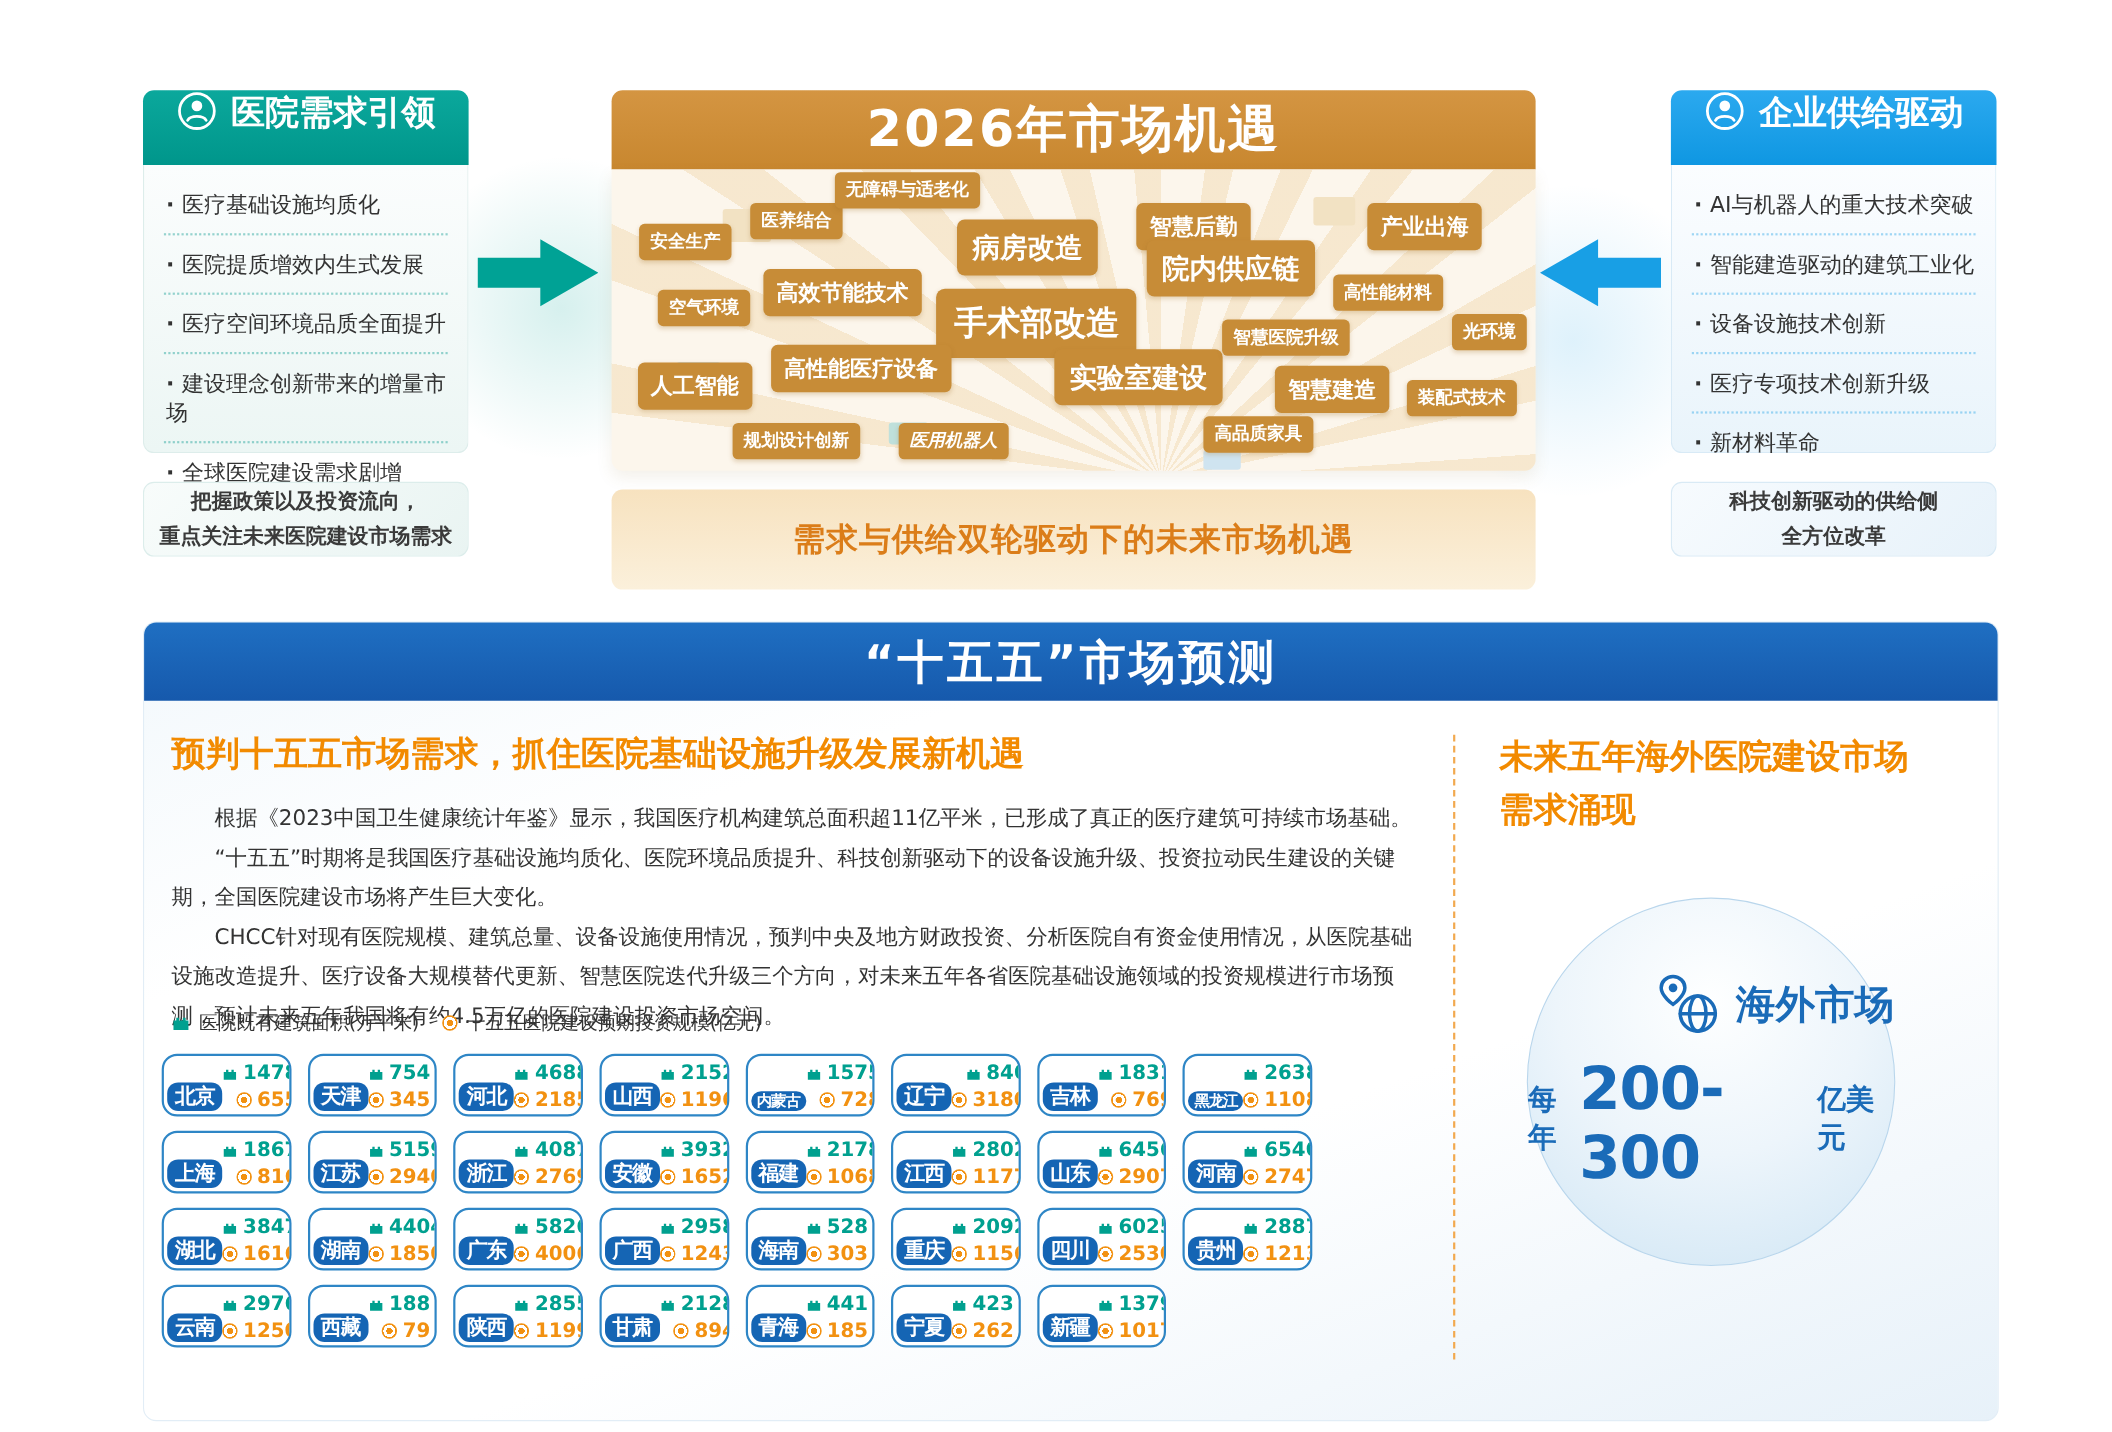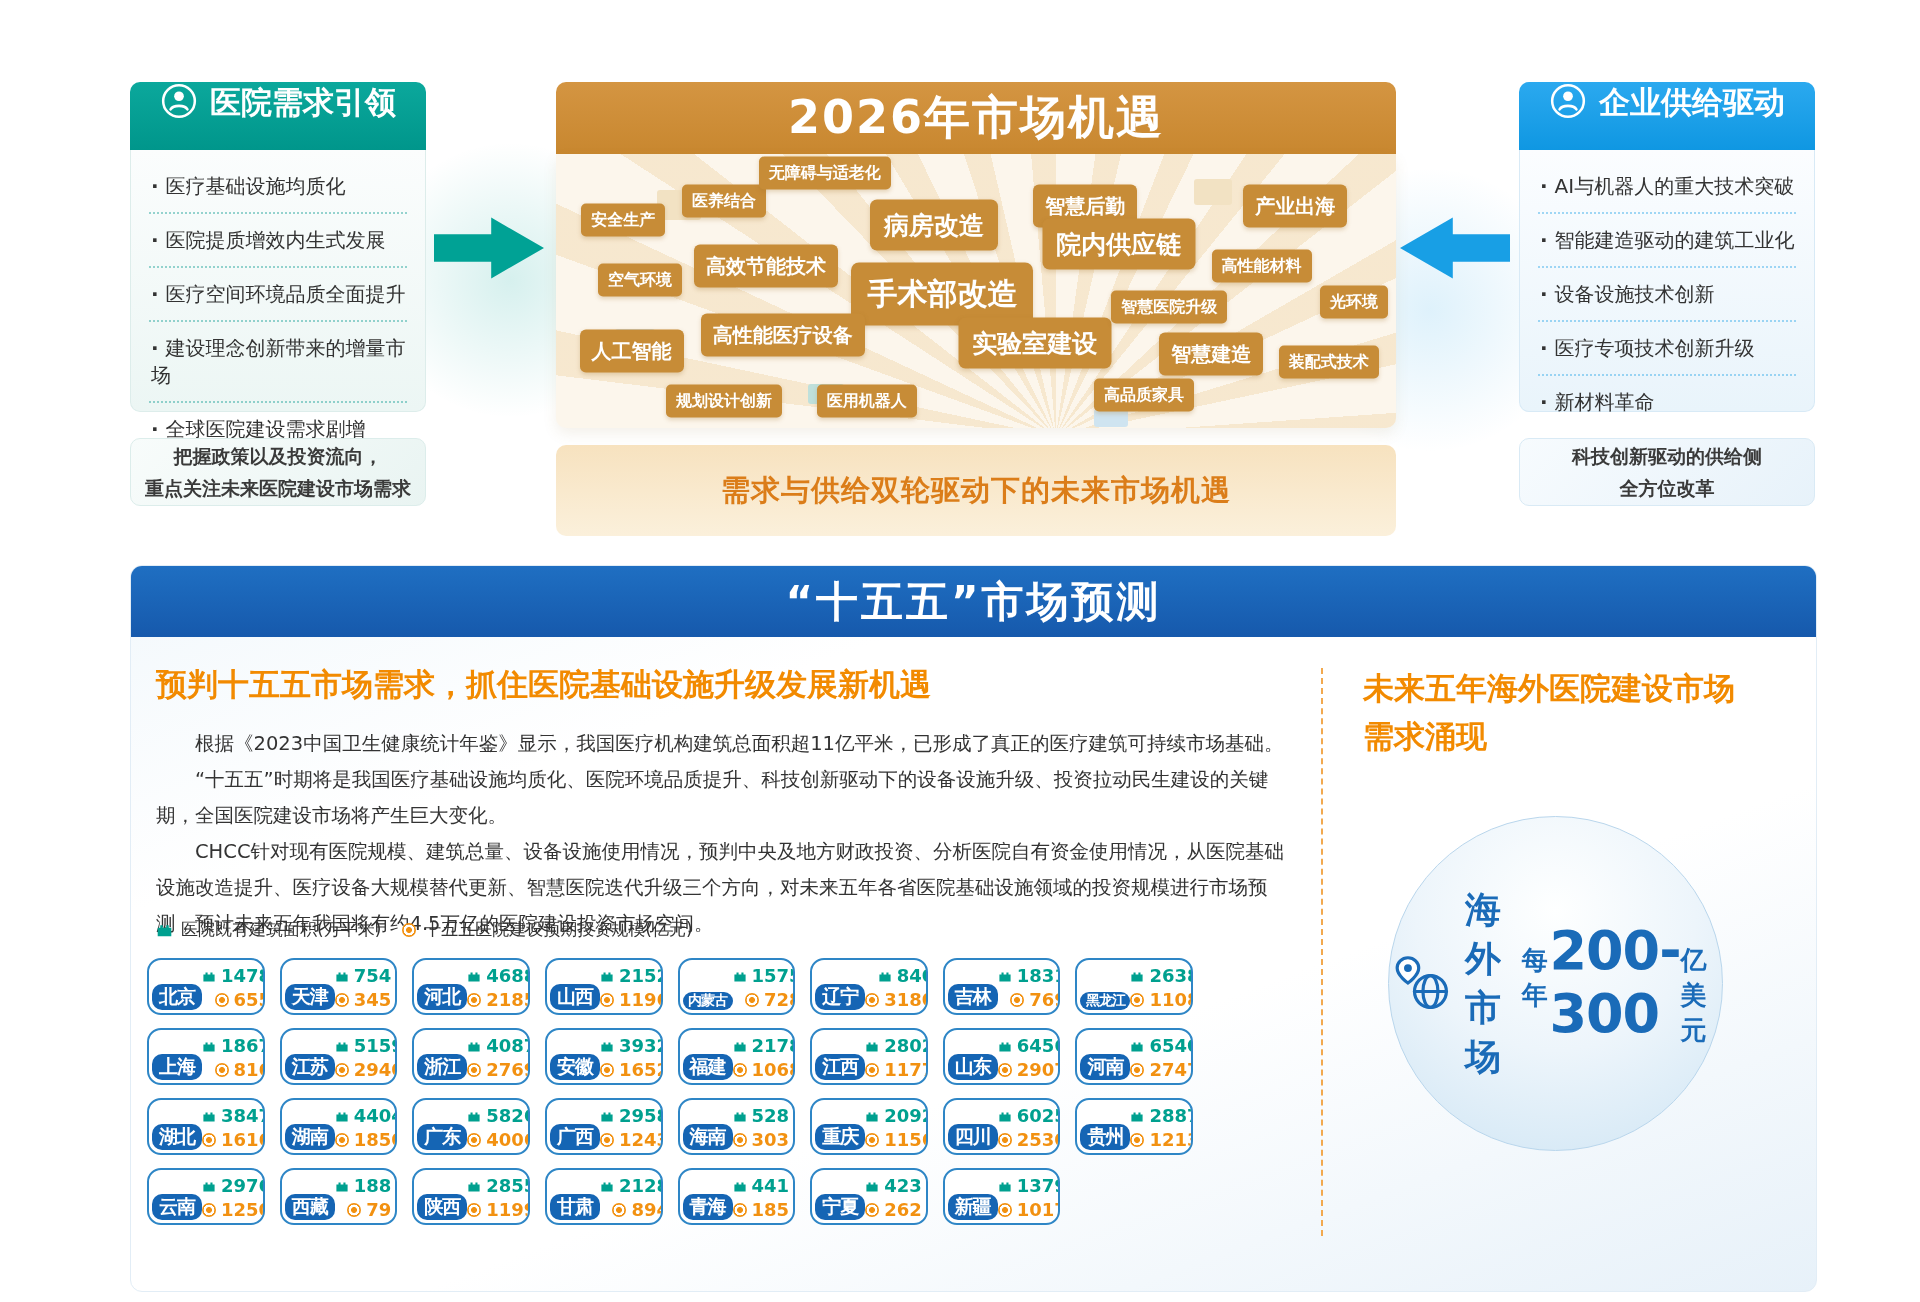--- a/index.html
+++ b/index.html
@@ -103,21 +103,21 @@
   .v-row.area{color:#00A08F}
   .v-row.invest{color:#F29111}
 
   .building-icon{display:inline-flex;flex:none}
   .dot-icon{display:inline-block;width:14px;height:14px;border-radius:50%;flex:none;
             background:radial-gradient(circle,#F29111 0 29%,#fff 30% 55%,#F29111 56% 100%)}
 
   .overseas-circle{position:absolute;left:1257px;top:250px;width:335px;height:335px;border-radius:50%;
       background:radial-gradient(circle at 50% 28%,#FEFFFF 0%,#ECF5FB 48%,#CUSTe 100%);
       background:radial-gradient(circle at 50% 28%,#FEFFFF 0%,#EDF5FB 48%,#CFE5F4 100%);
-      border:1px solid #B9D6EC;display:flex;align-items:center;justify-content:center;gap:14px}
+      border:1px solid #B9D6EC;display:flex;flex-direction:column;align-items:flex-end;justify-content:center;gap:14px}
   .overseas-row1{display:flex;align-items:center;gap:10px;color:#1A6BB8;font-size:36px;font-weight:bold}
   .overseas-row2{color:#1A6BB8;font-size:26px;font-weight:bold;display:flex;align-items:baseline}
   .overseas-big{font-size:54px;font-weight:bold;letter-spacing:-1px}
 </style>
 </head>
 <body>
 
 <div class="blob blob-left"></div>
 <div class="blob blob-right"></div>
 
@@ -170,21 +170,21 @@
     <span class="tag tag-lg" style="left: 67%; top: 33%;">院内供应链</span>
     <span class="tag tag-sm" style="left: 84%; top: 41%;">高性能材料</span>
     <span class="tag tag-sm" style="left: 95%; top: 54%;">光环境</span>
     <span class="tag tag-md" style="left: 27%; top: 66%;">高性能医疗设备</span>
     <span class="tag tag-md" style="left: 9%; top: 72%;">人工智能</span>
     <span class="tag tag-lg" style="left: 57%; top: 69%;">实验室建设</span>
     <span class="tag tag-sm" style="left: 73%; top: 56%;">智慧医院升级</span>
     <span class="tag tag-md" style="left: 78%; top: 73%;">智慧建造</span>
     <span class="tag tag-sm" style="left: 92%; top: 76%;">装配式技术</span>
     <span class="tag tag-sm" style="left: 20%; top: 90%;">规划设计创新</span>
-    <span class="tag tag-sm" style="left: 37%; top: 90%;">医用机器人</span>
+    <span class="tag tag-sm" style="left: 37%; top: 90%; font-style: italic;">医用机器人</span>
     <span class="tag tag-sm" style="left: 70%; top: 88%;">高品质家具</span>
   </div>
 <div class="center-banner">需求与供给双轮驱动下的未来市场机遇</div>
 
 <section class="side-panel right">
   <div class="side-head">
     <span style="display:inline-flex">
       <svg width="38" height="38" viewBox="0 0 36 36" fill="none" stroke="#fff" stroke-width="2.4">
         <circle cx="18" cy="18" r="15"></circle>
         <circle cx="18" cy="13.5" r="4.6" fill="#fff" stroke="none"></circle>

